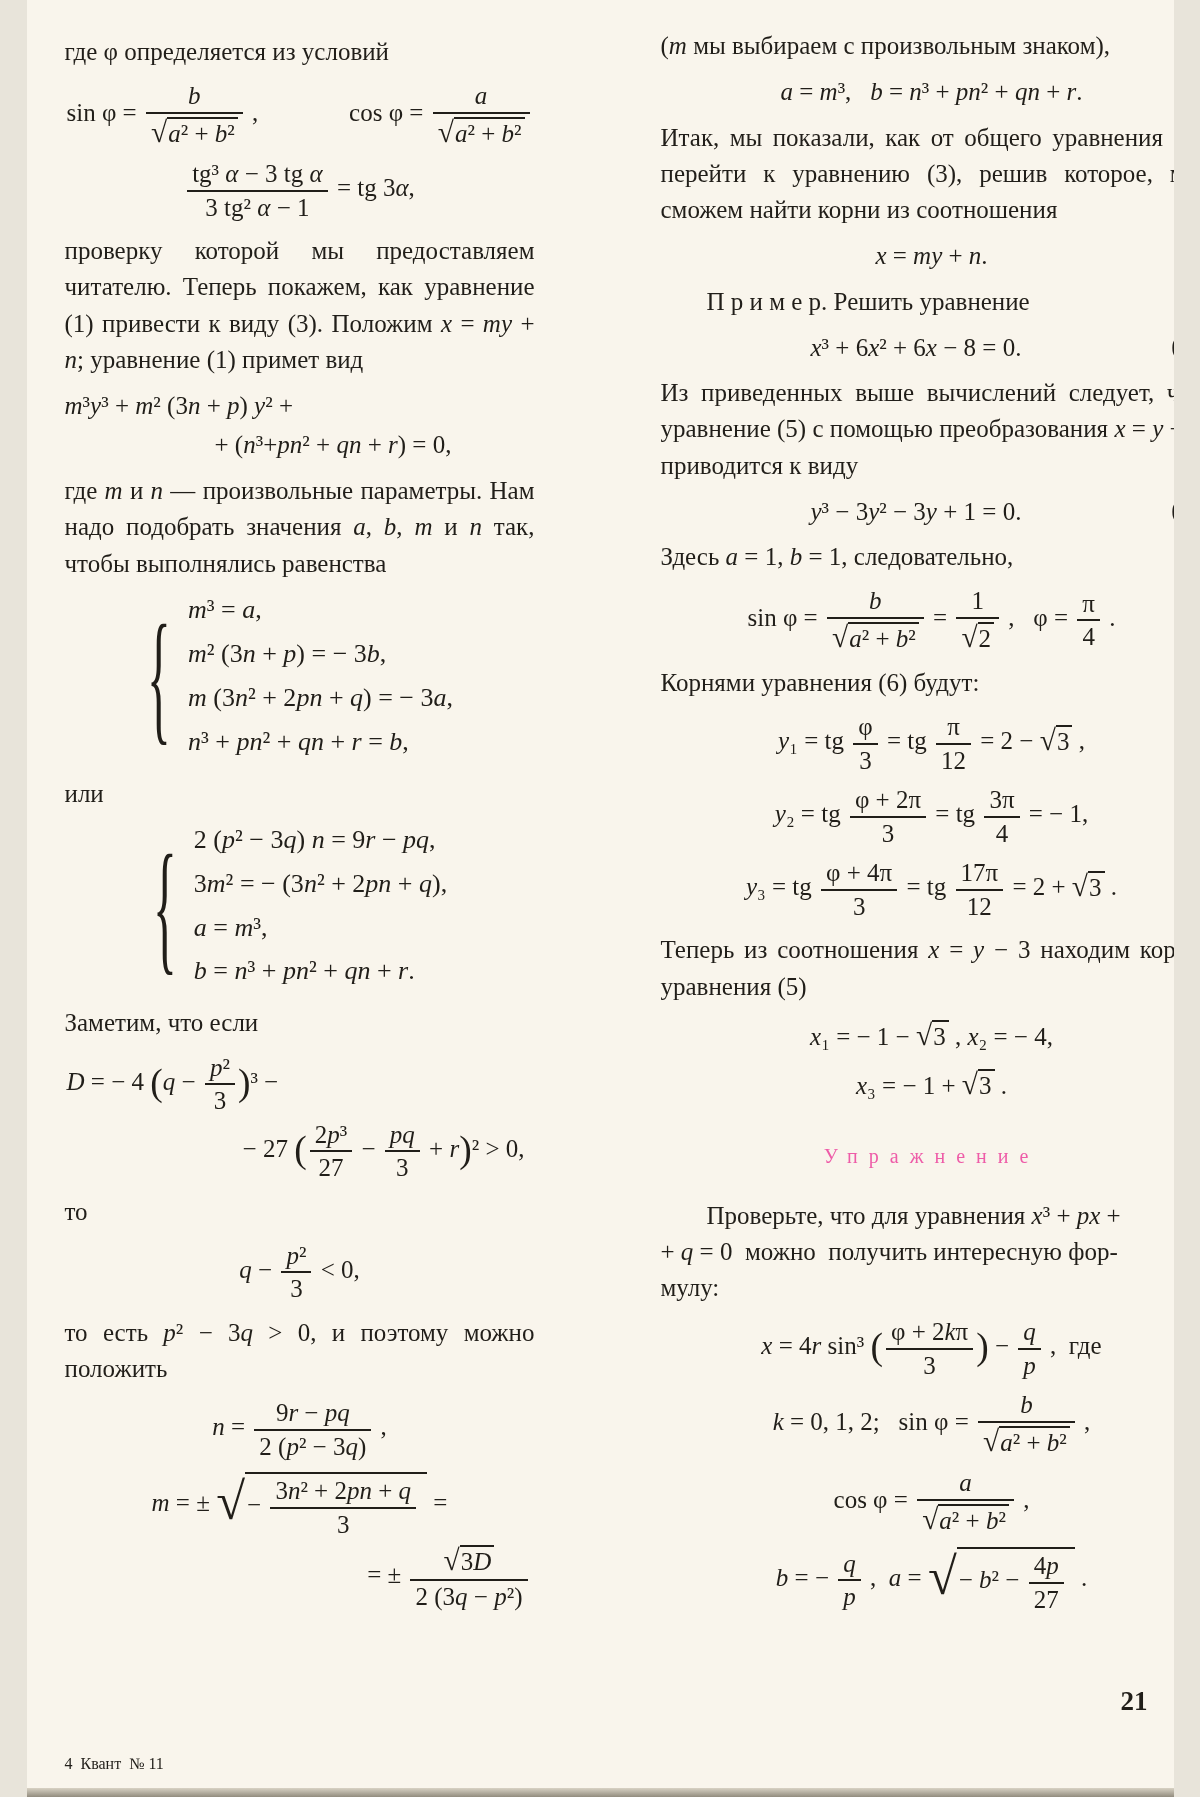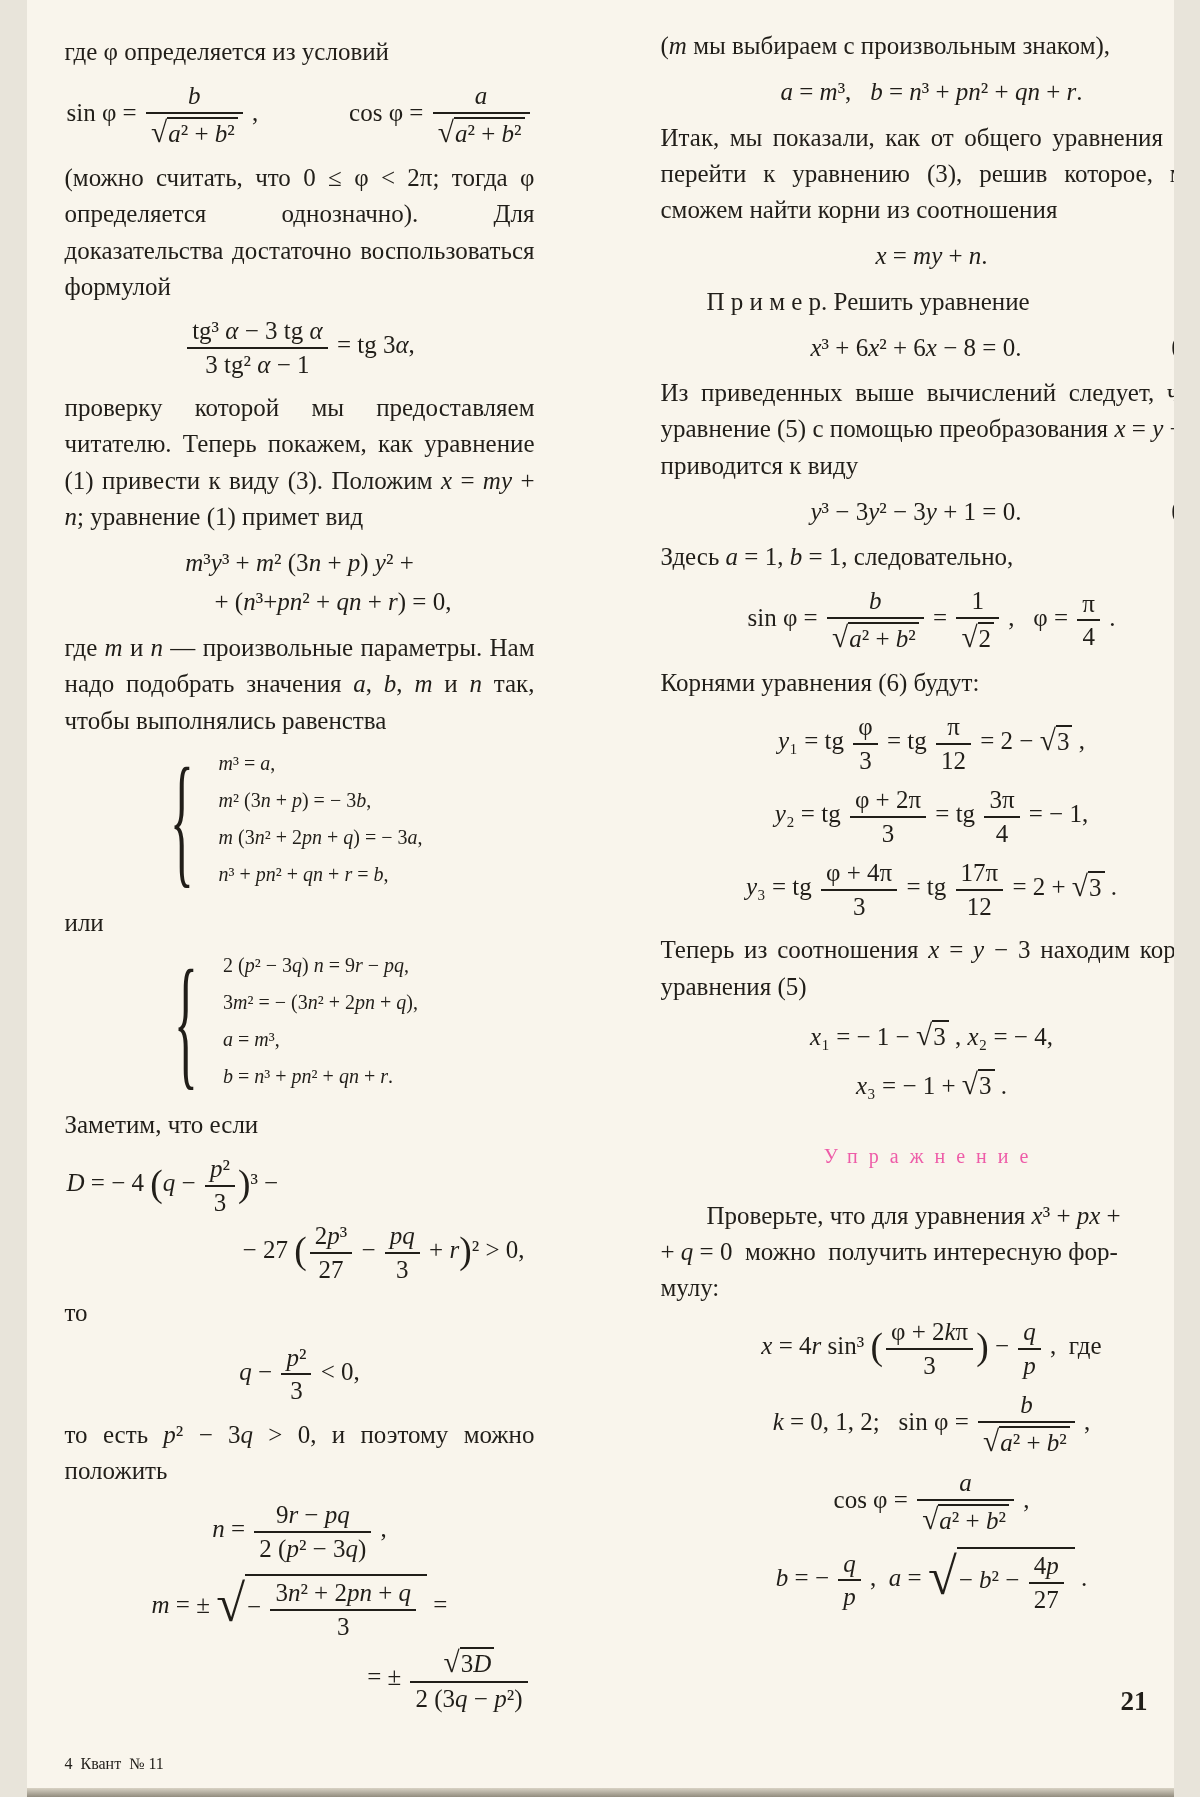--- a/index.html
+++ b/index.html
@@ -11,31 +11,31 @@
   .col-right{left:634px;width:542px;top:28px}
   p.para{margin:0 0 5px;font-size:25px;line-height:1.45;text-align:justify}
   p.ind{text-indent:46px}
   .eq{font-size:25px;text-align:center;margin:12px 0;line-height:1.25}
   .eqpair{display:flex;justify-content:space-between;align-items:center;font-size:25px;margin:12px 2px;line-height:1.2}
   .eqrow{display:flex;align-items:flex-start;margin:12px 0}
   .eqrow .eq{flex:1;margin:0}
   .eqrow .num{font-size:25px;padding-right:2px}
   .eqblock{font-size:25px;margin:12px 0;line-height:1.3}
   .eqline{margin:6px 0}
-  .ind0{text-align:center}
+  .ind0{text-align:left}
   .ind1{text-align:left;padding-left:95px}
   .ind2{text-align:left;padding-left:150px}
   .al{text-align:left;padding-left:2px}
   .ac{text-align:center}
   .ar{text-align:right;padding-right:10px}
   .ar2{text-align:right;padding-right:4px}
   .cases{display:flex;align-items:center;justify-content:center;margin:6px 0 12px}
   .cases .brace{display:inline-block;font-size:62px;line-height:1;transform:scale(0.8,2.35);transform-origin:center;width:34px;text-align:center;font-weight:300}
   .cases .rows{display:flex;flex-direction:column;align-items:flex-start;margin-left:8px}
-  .cases .row{font-size:20px;margin:7px 12px;line-height:1.15}
+  .cases .row{font-size:26px;margin:7px 4px;line-height:1.15}
   .exercise-heading{color:#ee5ca8;text-align:center;letter-spacing:11px;font-size:20px;margin:42px 0 30px;font-weight:400}
   .footer{position:absolute;left:38px;bottom:24px;font-size:16px}
   .page-number{position:absolute;right:26px;bottom:80px;font-size:27px;font-weight:bold}
   .bottom-edge{position:absolute;left:0;right:0;bottom:0;height:9px;background:linear-gradient(#d8d2c4,#928c7e)}
   
   i{font-style:italic}
   f{display:inline-block;vertical-align:middle;text-align:center;line-height:1.1;margin:0 3px}
   f>n{display:block;border-bottom:2px solid currentColor;padding:0 5px 2px}
   f>d{display:block;padding:2px 5px 0}
   v{white-space:nowrap}
@@ -50,21 +50,20 @@
 <body>
 
 <div class="page">
 
   <div class="col col-left">
     <p class="para">где φ определяется из условий</p>
     <div class="eqpair">
       <span>sin φ = <f><n><i>b</i></n><d><v><o><i>a</i>² + <i>b</i>²</o></v></d></f> ,</span>
       <span>cos φ = <f><n><i>a</i></n><d><v><o><i>a</i>² + <i>b</i>²</o></v></d></f></span>
     </div>
-    <p class="para">(можно считать, что 0 ≤ φ &lt; 2π; тогда φ определяется однозначно). Для доказательства достаточно воспользоваться формулой</p>
     <div class="eq"><f><n>tg³ <i>α</i> − 3 tg <i>α</i></n><d>3 tg² <i>α</i> − 1</d></f> = tg 3<i>α</i>,</div>
     <p class="para">проверку которой мы предоставляем читателю. Теперь покажем, как уравнение (1) привести к виду (3). Положим <i>x</i> = <i>my</i> + <i>n</i>; уравнение (1) примет вид</p>
     <div class="eqblock">
       <div class="eqline ind0"><i>m</i>³<i>y</i>³ + <i>m</i>² (3<i>n</i> + <i>p</i>) <i>y</i>² +</div>
       <div class="eqline ind2">+ (<i>n</i>³+<i>pn</i>² + <i>qn</i> + <i>r</i>) = 0,</div>
     </div>
     <p class="para">где <i>m</i> и <i>n</i> — произвольные параметры. Нам надо подобрать значения <i>a</i>, <i>b</i>, <i>m</i> и <i>n</i> так, чтобы выполнялись равенства</p>
     <div class="cases">
       <span class="brace">{</span>
       <div class="rows">

